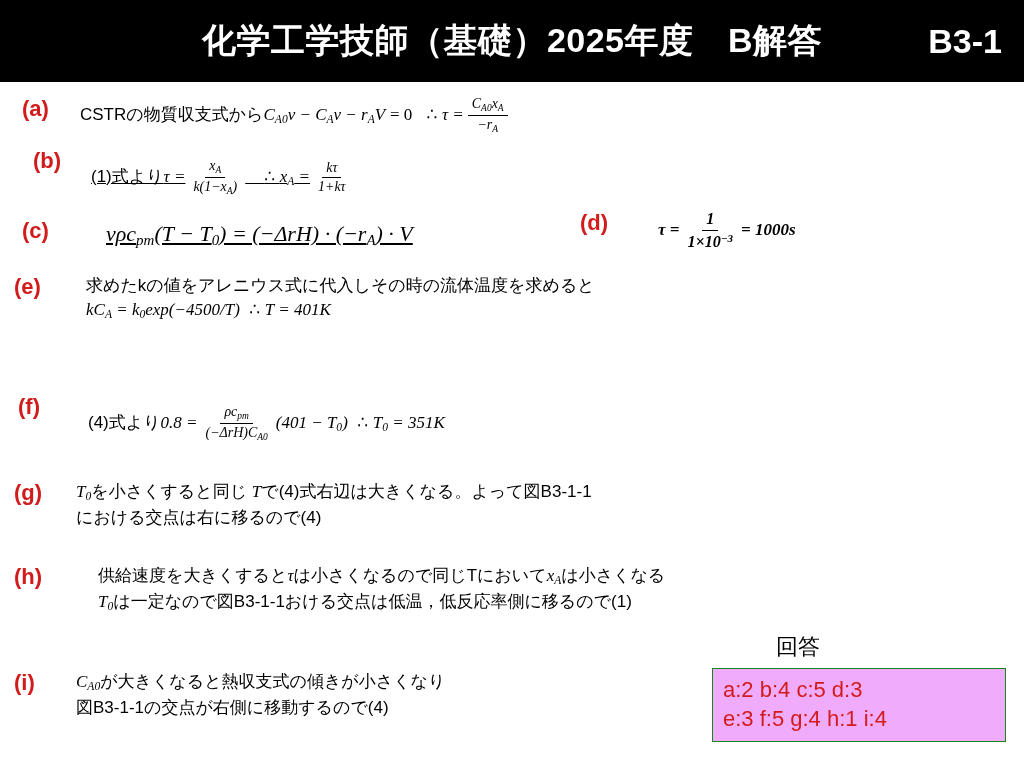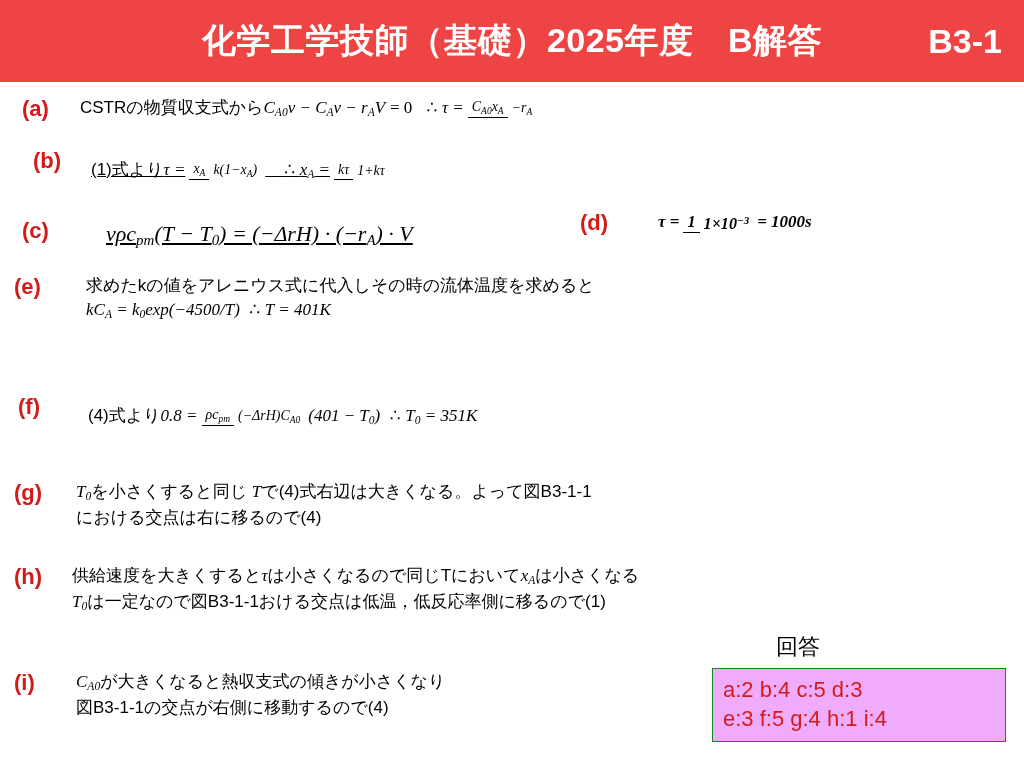--- a/index.html
+++ b/index.html
@@ -10,21 +10,21 @@
     width: 1024px;
     height: 766px;
     background: #ffffff;
     font-family: "Liberation Sans", sans-serif;
     overflow: hidden;
     position: relative;
   }
   .header {
     width: 100%;
     height: 82px;
-    background: #ef4444;
+    background: #000000;
     display: flex;
     align-items: center;
     justify-content: center;
     position: relative;
   }
   .header-title {
     color: #ffffff;
     font-size: 34px;
     font-weight: bold;
     letter-spacing: 0.5px;
@@ -71,20 +71,21 @@
   sub {
     font-size: 0.68em;
     vertical-align: -0.28em;
   }
   sup {
     font-size: 0.68em;
     vertical-align: 0.48em;
   }
   .frac {
     display: inline-flex;
+    flex-direction: column;
     align-items: center;
     vertical-align: middle;
     margin: 0 4px;
     font-size: 0.82em;
   }
   .frac .num {
     padding: 0 4px 1px 4px;
     border-bottom: 1.3px solid #000;
     line-height: 1.15;
   }
@@ -185,21 +186,21 @@
   <div class="row" style="top:398px; left:14px;">
     <span class="tag">(g)</span>
     <span class="content" style="padding-left:4px;">
       <div><span class="math">T<sub>0</sub></span><span>を小さくすると同じ</span> <span class="math">T</span><span>で(4)式右辺は大きくなる。よって図B3-1-1</span></div>
       <div>における交点は右に移るので(4)</div>
     </span>
   </div>
 
   <div class="row" style="top:482px; left:14px;">
     <span class="tag">(h)</span>
-    <span class="content" style="padding-left:0px;">
+    <span class="content" style="padding-left:0px;margin-left:26px;">
       <div><span>供給速度を大きくすると</span><span class="math">τ</span><span>は小さくなるので同じTにおいて</span><span class="math">x<sub>A</sub></span><span>は小さくなる</span></div>
       <div><span class="math">T<sub>0</sub></span><span>は一定なので図B3-1-1おける交点は低温，低反応率側に移るので(1)</span></div>
     </span>
   </div>
 
   <div class="row" style="top:588px; left:14px;">
     <span class="tag">(i)</span>
     <span class="content" style="padding-left:4px;">
       <div><span class="math">C<sub>A0</sub></span><span>が大きくなると熱収支式の傾きが小さくなり</span></div>
       <div>図B3-1-1の交点が右側に移動するので(4)</div>

